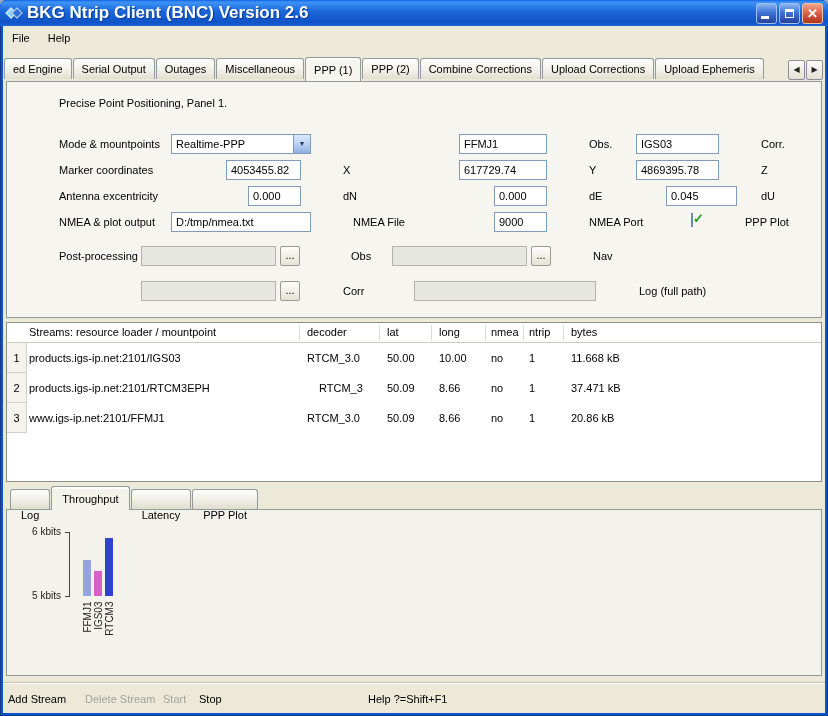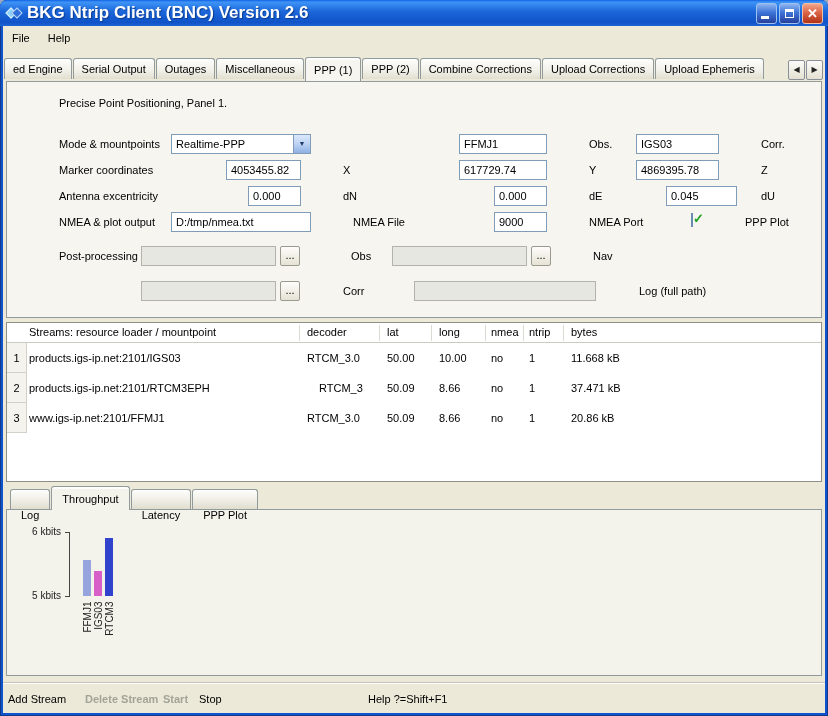--- a/index.html
+++ b/index.html
@@ -104,21 +104,21 @@
   .bar { position: absolute; }
   .bar-label { position: absolute; top: 104px; width: 36px; text-align: right;
     font-size: 10px; color: #222; transform: rotate(-90deg); white-space: nowrap; }
 
   
   .statussep { position: absolute; top: 656px; left: 0; width: 822px; height: 2px;
     border-top: 1px solid #c6c3b4; border-bottom: 1px solid #ffffff; }
   .bottombar { position: absolute; top: 660px; left: 0; width: 654px; height: 27px; }
   .bbtn { position: absolute; top: 0; height: 27px; line-height: 27px; background: none;
     border: none; font-family: "Liberation Sans", sans-serif; font-size: 11px; padding: 0; }
-  .bbtn.off { color: #a3a396; font-weight: bold; }
+  .bbtn.off { color: #a3a396; }
 </style>
 </head>
 <body>
 
 <div class="frame">
 
   <div class="titlebar">
     <span class="app-icon">
         <span class="d1"></span>
         <span class="d2"></span>

